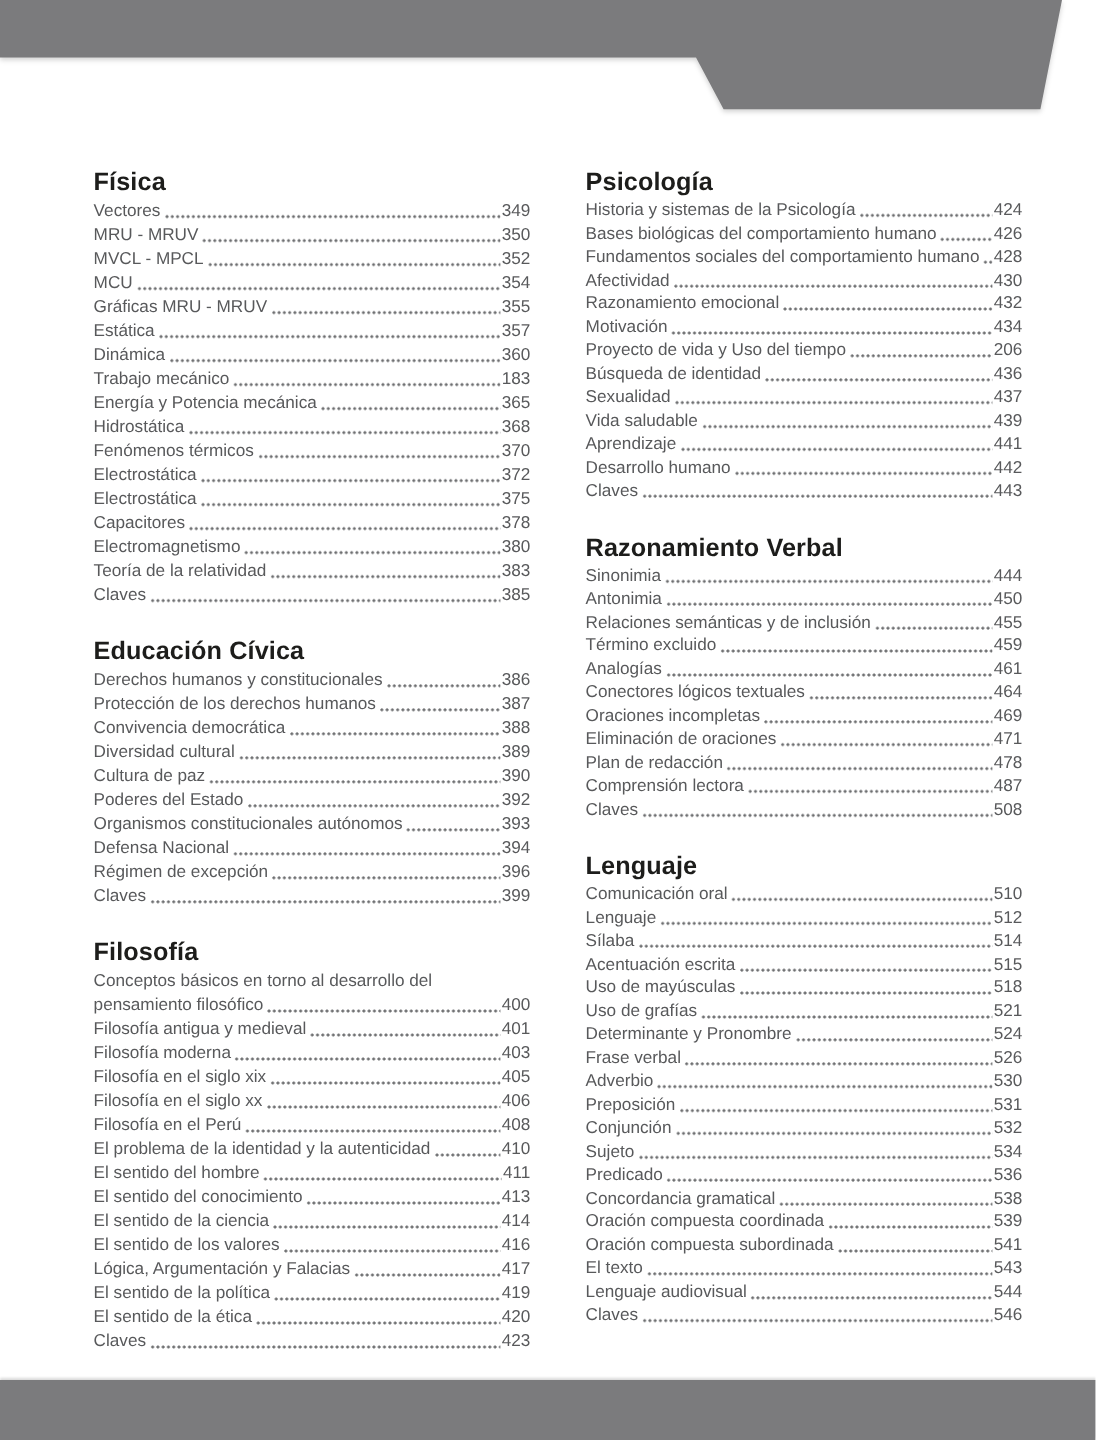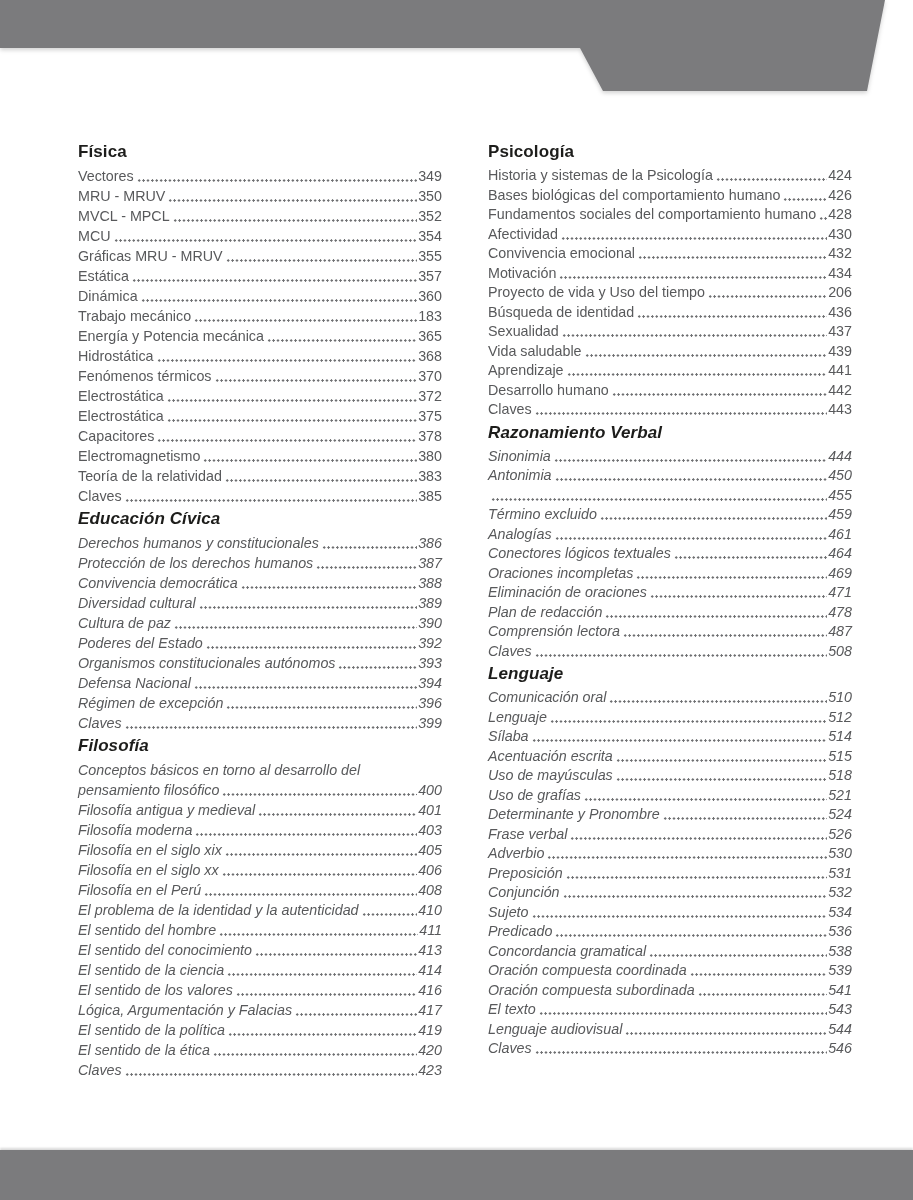--- a/index.html
+++ b/index.html
@@ -13,24 +13,24 @@
   .top-band{position:absolute;top:0;left:0;width:913px;height:96px;display:block;
     filter:drop-shadow(0 2px 2px rgba(0,0,0,0.18));}
   .bottom-band{position:absolute;left:0;bottom:0;width:913px;height:50px;
     background:var(--band,#7b7b7d);box-shadow:0 -2px 2px rgba(0,0,0,0.15);}
   .content{
     position:absolute;top:140px;left:78px;
     display:flex;gap:46px;
   }
   .col{width:364px;}
   .section{margin:0;}
-  .section + .section{margin-top:1px;font-style:italic;}
+  .section + .section{margin-top:25px;}
   .section h2{
     margin:0 0 2px 0;
-    font-size:17px;line-height:24px;font-weight:700;
+    font-size:21px;line-height:24px;font-weight:700;
     color:var(--head,#1d1d1b);letter-spacing:.1px;
   }
   .row{
     display:flex;align-items:flex-end;
     color:var(--txt,#58595b);
     font-size:14.3px;
   }
   .colL .row{height:20px;line-height:20px;}
   .colR .row{height:19.5px;line-height:19.5px;}
   .lbl{white-space:nowrap;}
@@ -294,21 +294,21 @@
             <span class="lbl">Fundamentos sociales del comportamiento humano</span>
             <span class="dots"></span>
             <span class="pg">428</span>
           </div>
           <div class="row">
             <span class="lbl">Afectividad</span>
             <span class="dots"></span>
             <span class="pg">430</span>
           </div>
           <div class="row">
-            <span class="lbl">Convivencia emocional</span>
+            <span class="lbl">Razonamiento emocional</span>
             <span class="dots"></span>
             <span class="pg">432</span>
           </div>
           <div class="row">
             <span class="lbl">Motivación</span>
             <span class="dots"></span>
             <span class="pg">434</span>
           </div>
           <div class="row">
             <span class="lbl">Proyecto de vida y Uso del tiempo</span>
@@ -352,20 +352,21 @@
             <span class="lbl">Sinonimia</span>
             <span class="dots"></span>
             <span class="pg">444</span>
           </div>
           <div class="row">
             <span class="lbl">Antonimia</span>
             <span class="dots"></span>
             <span class="pg">450</span>
           </div>
           <div class="row">
+            <span class="lbl">Relaciones semánticas y de inclusión</span>
             <span class="dots"></span>
             <span class="pg">455</span>
           </div>
           <div class="row">
             <span class="lbl">Término excluido</span>
             <span class="dots"></span>
             <span class="pg">459</span>
           </div>
           <div class="row">
             <span class="lbl">Analogías</span>

